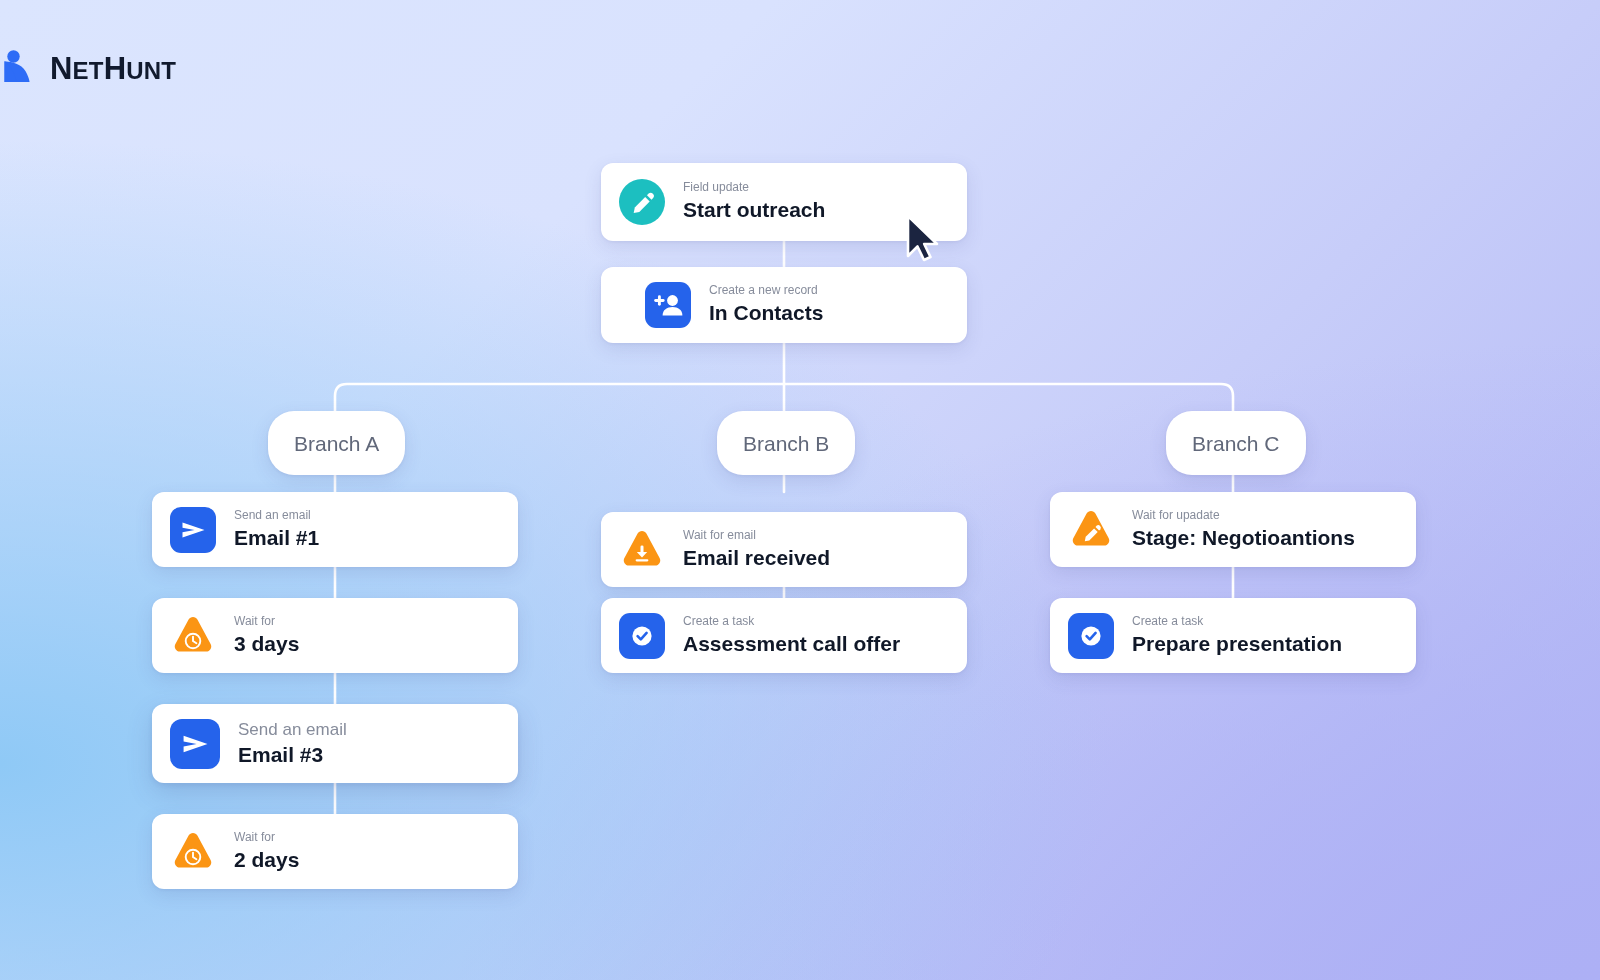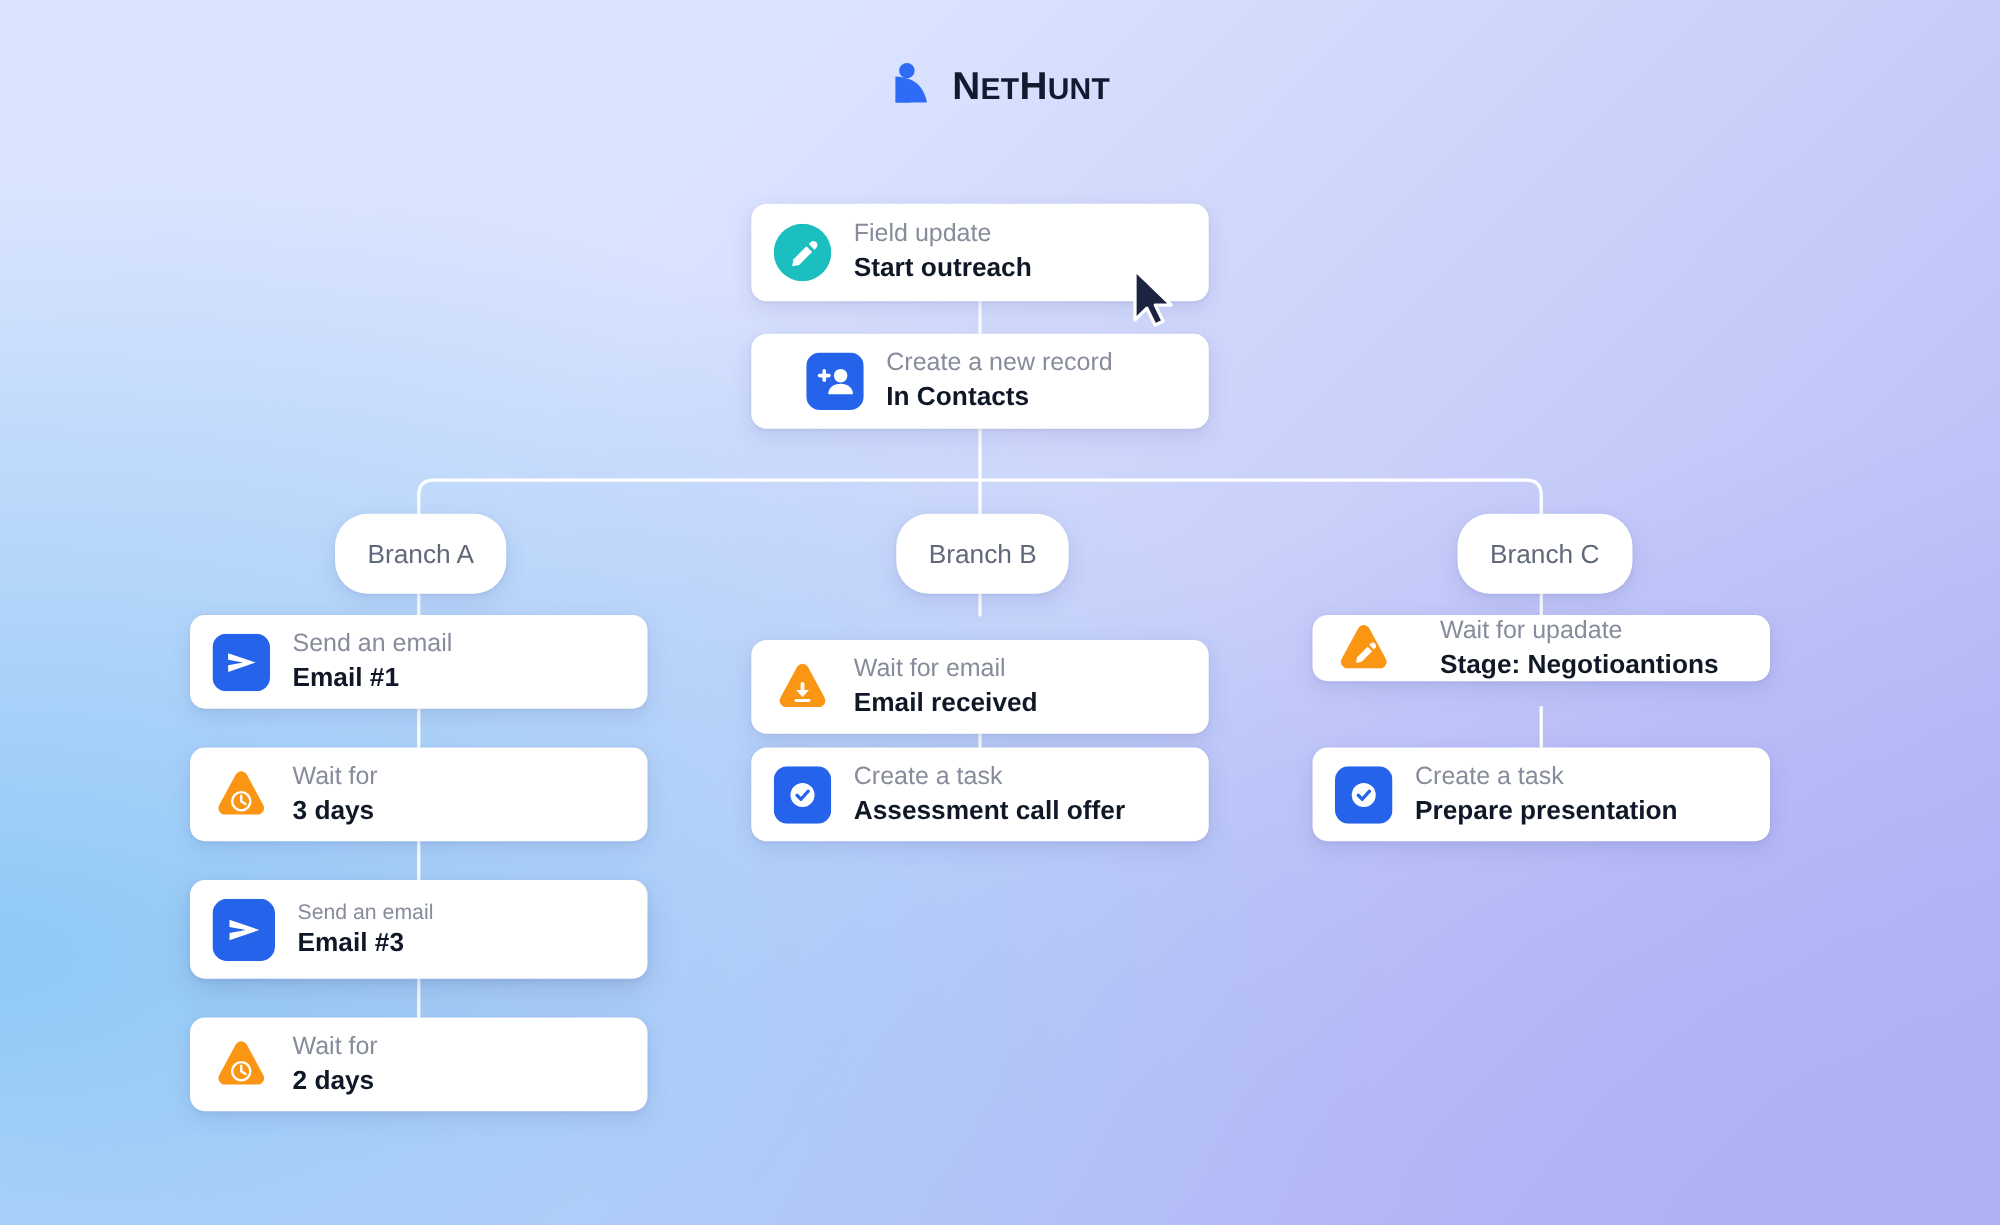--- a/index.html
+++ b/index.html
@@ -26,21 +26,20 @@
     width: 1600px;
     height: 980px;
   }
 
   
   .logo-wrap {
     position: absolute;
     left: 0; right: 0;
     top: 48px;
     display: flex;
-    justify-content: center;
     align-items: center;
     gap: 10px;
   }
   .logo-mark { display: block; }
   .logo-text {
     font-size: 31px;
     font-weight: 700;
     color: #111A2E;
     letter-spacing: 0.2px;
     line-height: 1;
@@ -74,21 +73,21 @@
     display: block;
   }
   .card .txt {
     display: flex;
     flex-direction: column;
     justify-content: center;
     gap: 2px;
     min-width: 0;
   }
   .card .sub {
-    font-size: 20px;
+    font-size: 12px;
     color: #868C9B;
     line-height: 1.25;
     white-space: nowrap;
   }
   .card .title {
     font-size: 21px;
     font-weight: 700;
     color: #101828;
     line-height: 1.25;
     white-space: nowrap;
@@ -276,21 +275,21 @@
       <rect x="0" y="0" width="46" height="46" rx="11" fill="#2563EB"></rect>
       <circle cx="23" cy="23" r="9.6" fill="#FFFFFF"></circle>
       <path d="M18.6 23.2 L21.8 26.4 L27.6 19.9" fill="none" stroke="#2563EB" stroke-width="2.6" stroke-linecap="round" stroke-linejoin="round"></path>
     </svg>
     <div class="txt">
       <div class="sub">Create a task</div>
       <div class="title">Assessment call offer</div>
     </div>
   </div>
 
-  <div class="card" style="left:1050px; top:492px; width:366px; height:53px;gap:20px;">
+  <div class="card" style="left:1050px; top:492px; width:366px; height:75px;">
     <svg class="icon" viewBox="0 0 46 46">
       <path d="M18.6 6.6 a5.1 5.1 0 0 1 8.8 0 l13.2 24.4 a5.1 5.1 0 0 1 -4.4 7.6 l-26.4 0
                a5.1 5.1 0 0 1 -4.4 -7.6 z" fill="#FB9514"></path>
       <path d="M28.8 18.6 a2.6 2.6 0 0 1 3.6 3.6 l-1.3 1.3 -3.6 -3.6 z" fill="#FFFFFF"></path>
       <path d="M26.1 21.4 l3.6 3.6 -8.4 8.4 -4.5 0.9 0.9 -4.5 z" fill="#FFFFFF"></path>
     </svg>
     <div class="txt">
       <div class="sub">Wait for upadate</div>
       <div class="title">Stage: Negotioantions</div>
     </div>

